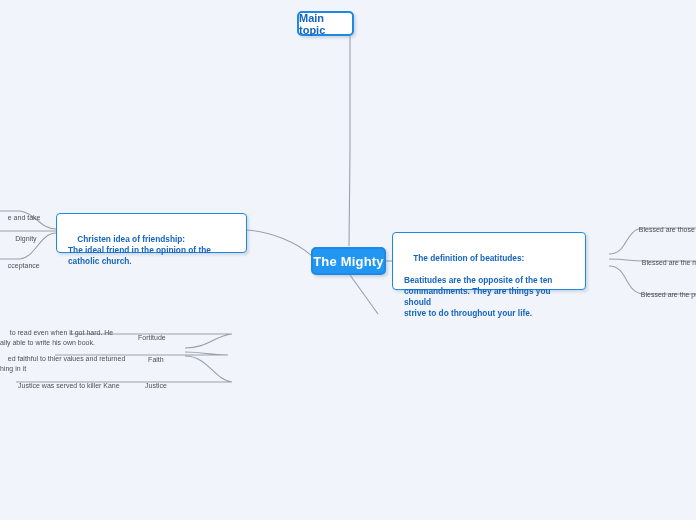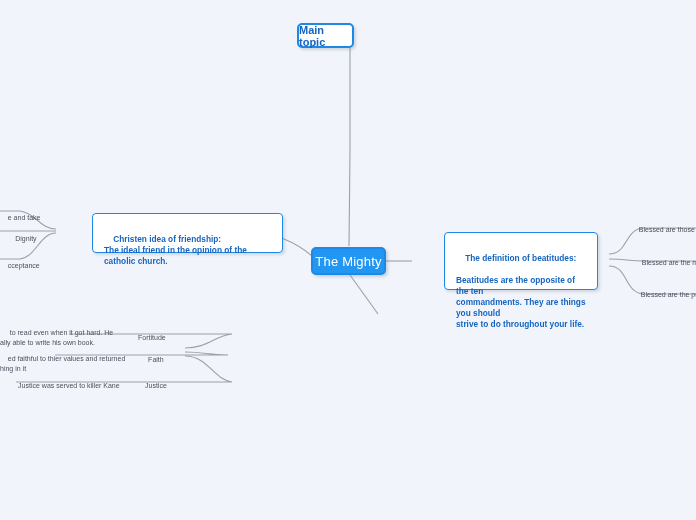--- a/index.html
+++ b/index.html
@@ -24,39 +24,38 @@
     font-size:11px;
     display:flex;align-items:center;justify-content:center;
     box-shadow:2px 2px 3px rgba(120,130,150,.28);
   }
   
   .central-node{
     background:#2196f3;
     border:2px solid #1e88e5;
     border-radius:5px;
     color:#ffffff;
-    font-weight:normal;
+    font-weight:bold;
     font-size:13px;
     display:flex;align-items:center;justify-content:center;
     box-shadow:2px 2px 3px rgba(110,125,150,.30);
     letter-spacing:.2px;
   }
   
   .box-node{
     background:#ffffff;
     border:1.5px solid #1e88e5;
     border-radius:4px;
     color:#1565c0;
     font-weight:bold;
     font-size:8.3px;
     line-height:1.32;
     padding:9px 10px 8px 11px;
     box-shadow:2px 2px 3px rgba(120,130,150,.25);
     white-space:pre-wrap;
-    margin-left:36px;
   }
   
   .leaf{
     position:absolute;
     color:#4a4f5c;
     font-size:7px;
     line-height:1.45;
     white-space:pre;
   }
   .leaf.right{text-align:left;}
@@ -88,21 +87,21 @@
 
       <path d="M185,348 C208,348 214,336 232,334 L118,334"></path>
       <path d="M185,352 C205,352 208,355 228,355 L100,355"></path>
       <path d="M185,356 C208,356 214,380 232,382 L118,382"></path>
       <path d="M118,334 L70,334"></path>
       <path d="M100,355 L55,355"></path>
       <path d="M118,382 L16,382"></path>
     </g>
   </svg>
 
-  <div class="node topic-node" style="left:297px;top:11px;width:57px;height:25px;margin-top:12px;">
+  <div class="node topic-node" style="left:297px;top:11px;width:57px;height:25px;">
     <span>Main topic</span>
   </div>
 
   <div class="node central-node" style="left:311px;top:247px;width:75px;height:28px;">
     <span>The Mighty</span>
   </div>
 
   <div class="node box-node" style="left:56px;top:213px;width:191px;height:40px;">
     <span>Christen idea of friendship:
 The ideal friend in the opinion of the
@@ -112,21 +111,21 @@
   <div class="leaf right" style="left:0px;top:203px;width:54px;">
     <span>e and take</span>
   </div>
   <div class="leaf center" style="left:0px;top:224px;width:44px;">
     <span>Dignity</span>
   </div>
   <div class="leaf right" style="left:0px;top:251px;width:50px;">
     <span>cceptance</span>
   </div>
 
-  <div class="node box-node" style="left:408px;top:232px;width:154px;height:58px;">
+  <div class="node box-node" style="left:392px;top:232px;width:194px;height:58px;">
     <span>The definition of beatitudes:
 
 Beatitudes are the opposite of the ten
 commandments. They are things you should
 strive to do throughout your life.</span>
   </div>
 
   <div class="leaf right" style="left:631px;top:215px;">
     <span>Blessed are those who</span>
   </div>

